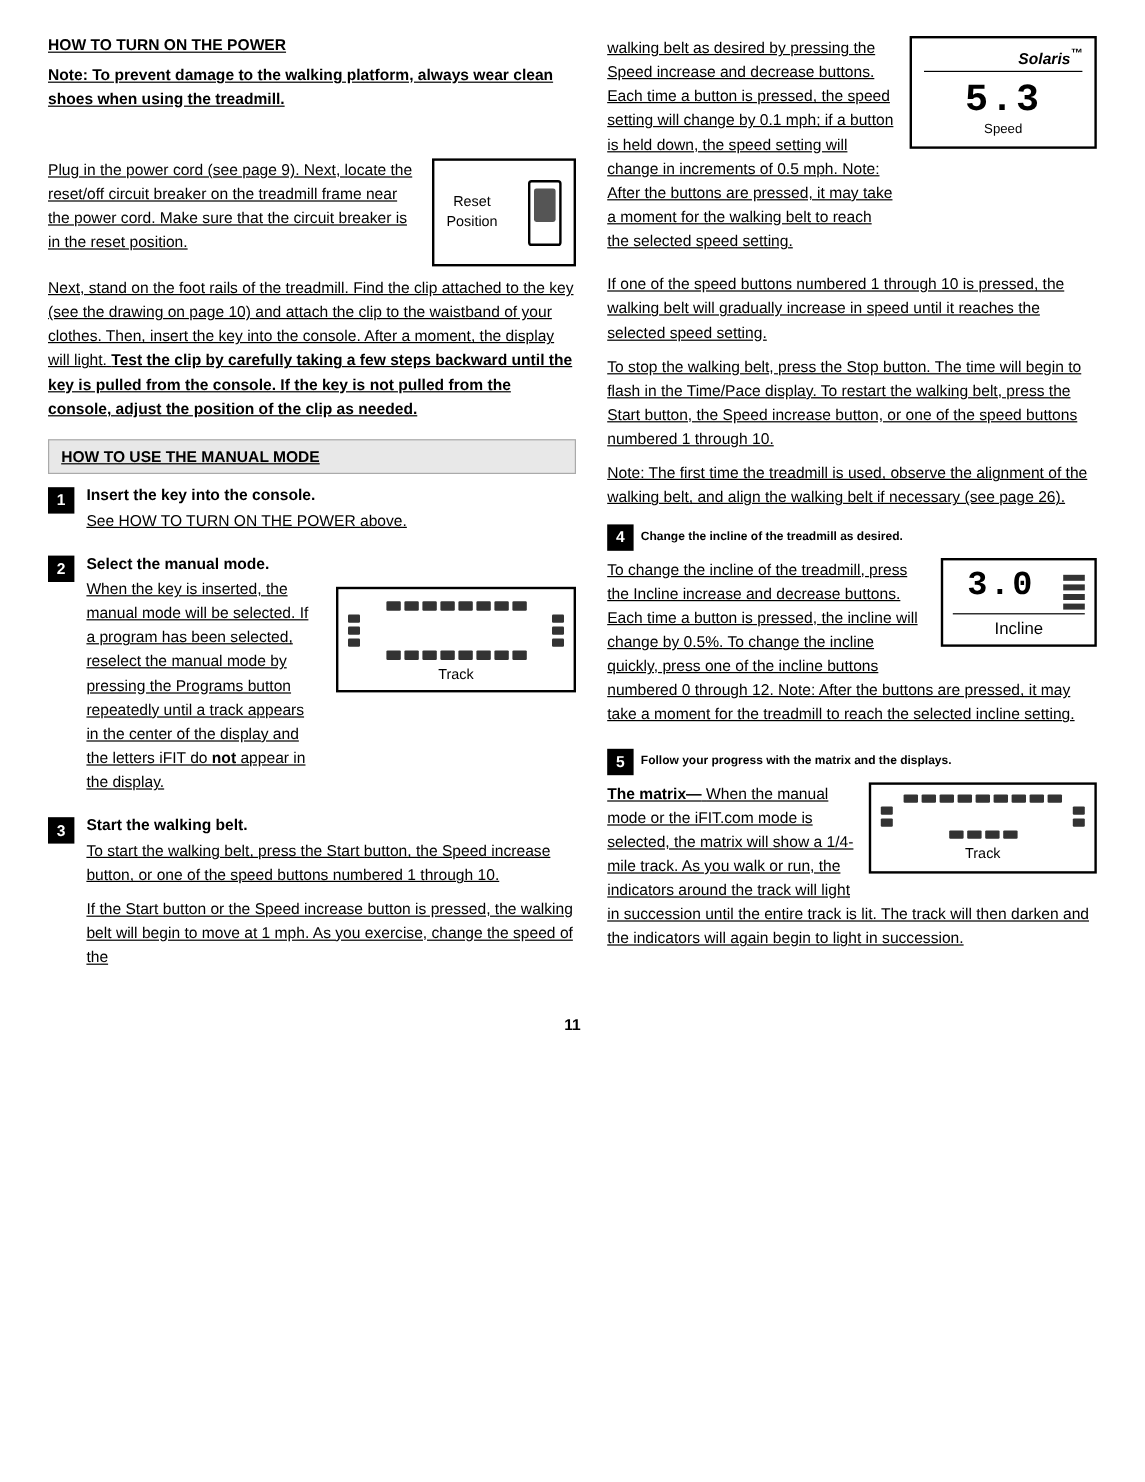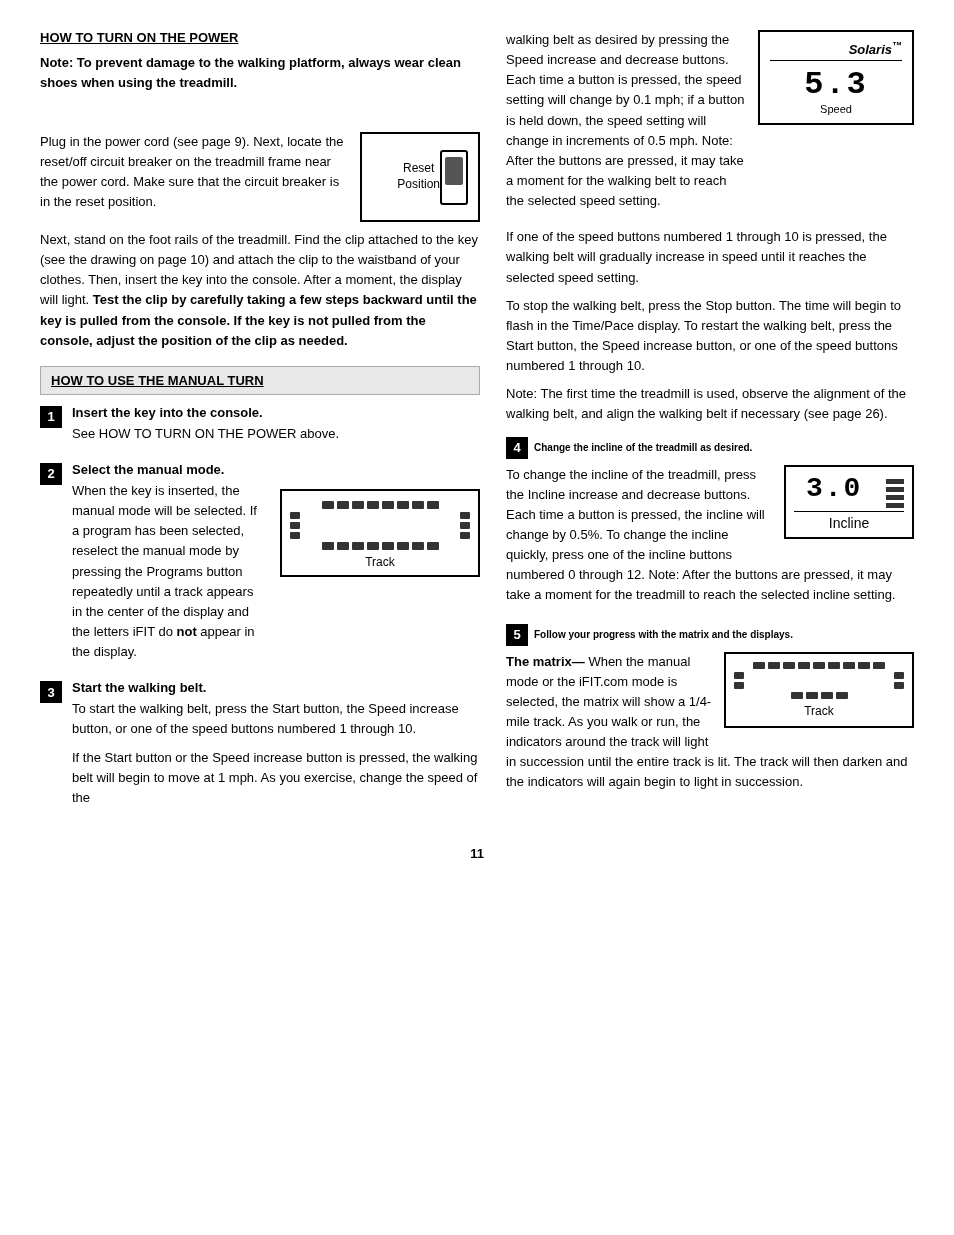--- a/index.html
+++ b/index.html
@@ -37,39 +37,40 @@
     .bold-note {
       font-weight: bold;
       font-size: 13px;
       margin-bottom: 10px;
       line-height: 1.5;
     }
     p {
       font-size: 13px;
       line-height: 1.55;
       margin-bottom: 8px;
+      text-decoration: underline;
     }
     .inline-figure {
       display: flex;
       align-items: flex-start;
       gap: 10px;
       margin-bottom: 8px;
       margin-top: 40px;
     }
     .inline-figure .text-part {
       flex: 1;
     }
     
     .reset-box {
       border: 2px solid #000;
       width: 120px;
       min-height: 90px;
       display: flex;
       align-items: center;
-      justify-content: flex-end;
+      justify-content: space-between;
       padding: 8px 10px;
       flex-shrink: 0;
     }
     .reset-label {
       font-size: 12px;
       text-align: center;
       line-height: 1.3;
     }
     .reset-switch {
       width: 28px;
@@ -265,21 +266,21 @@
           <div class="reset-switch"></div>
         </div>
       </div>
 
       <p>
         <span>Next, stand on the foot rails of the treadmill. Find the clip attached to the key (see the drawing on page 10) and attach the clip to the waistband of your clothes. Then, insert the key into the console. After a moment, the display will light.</span>
         <strong>Test the clip by carefully taking a few steps backward until the key is pulled from the console. If the key is not pulled from the console, adjust the position of the clip as needed.</strong>
       </p>
 
       <div class="manual-section">
-        <h3>HOW TO USE THE MANUAL TURN</h3>
+        <h3>HOW TO USE THE MANUAL MODE</h3>
       </div>
 
       <div class="step">
         <div class="step-number">1</div>
         <div class="step-content">
           <div class="step-title">Insert the key into the console.</div>
           <p>See HOW TO TURN ON THE POWER above.</p>
         </div>
       </div>
 

